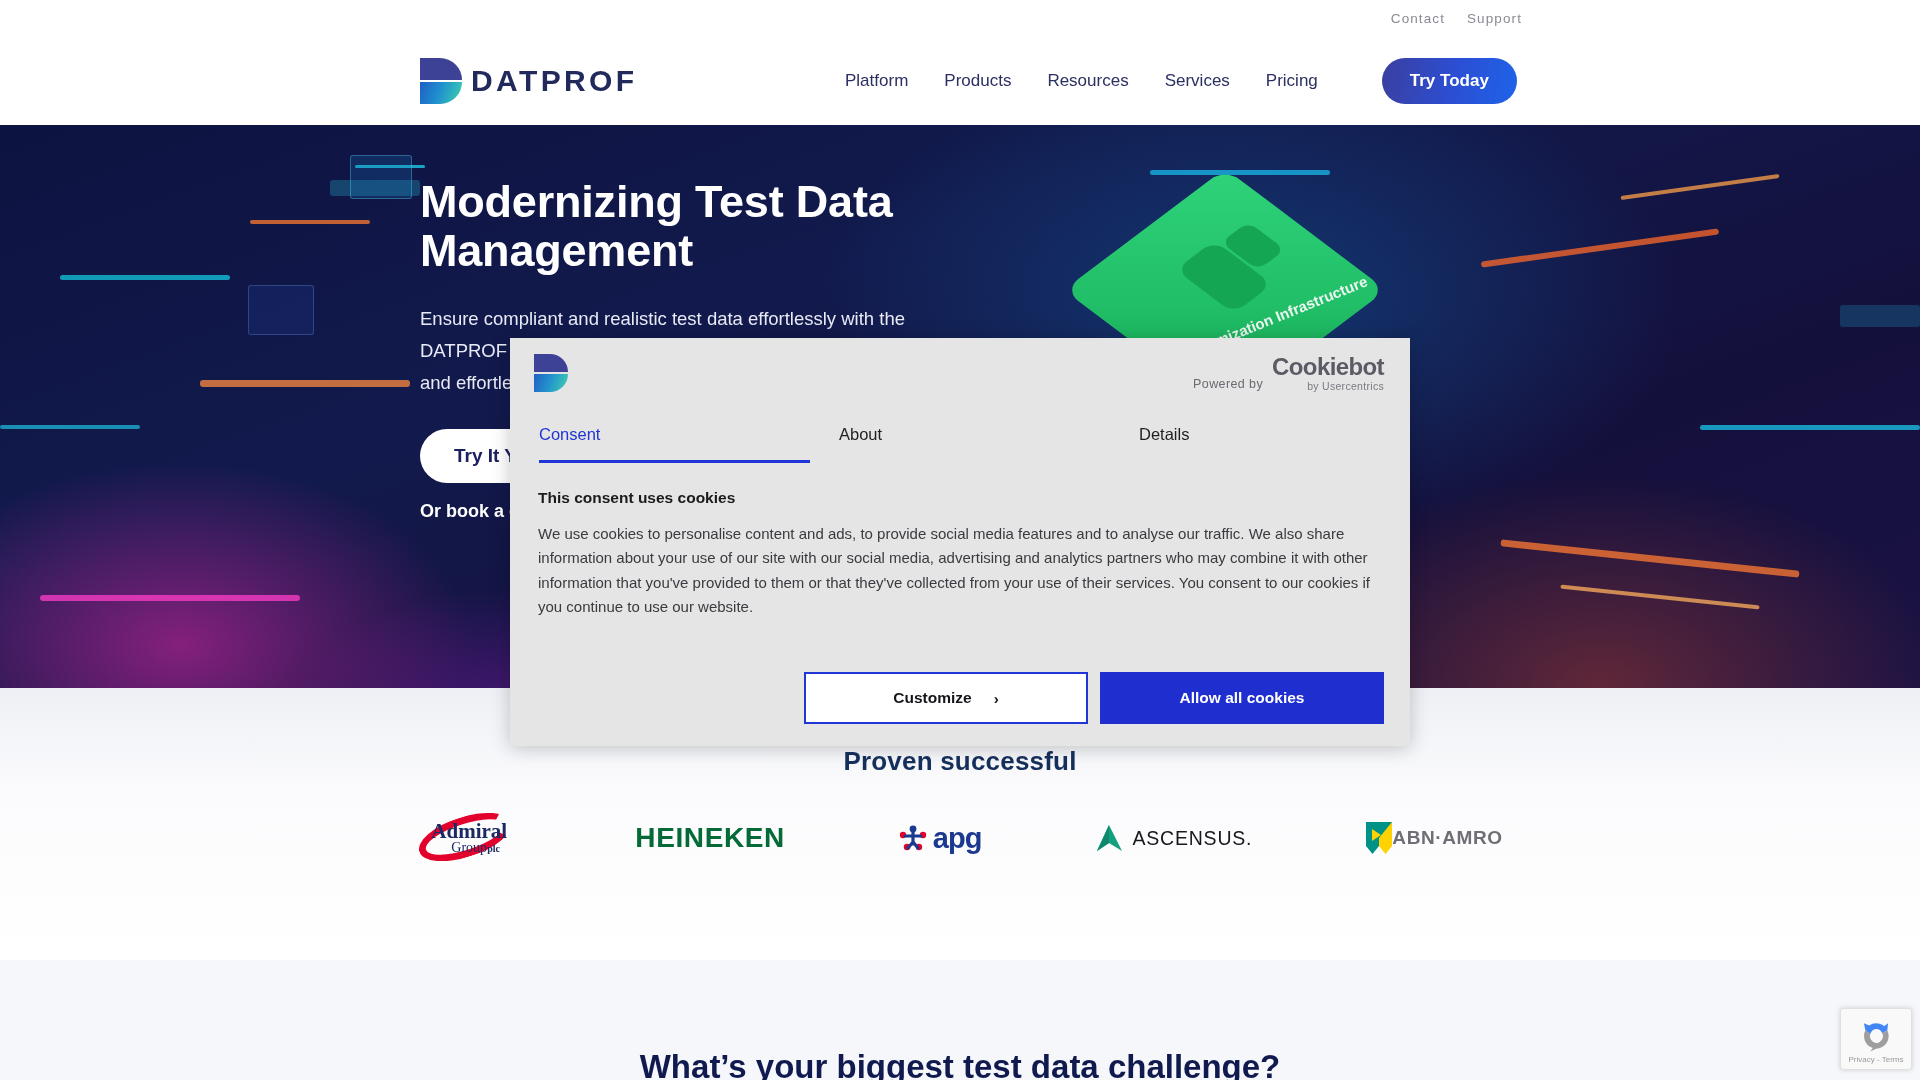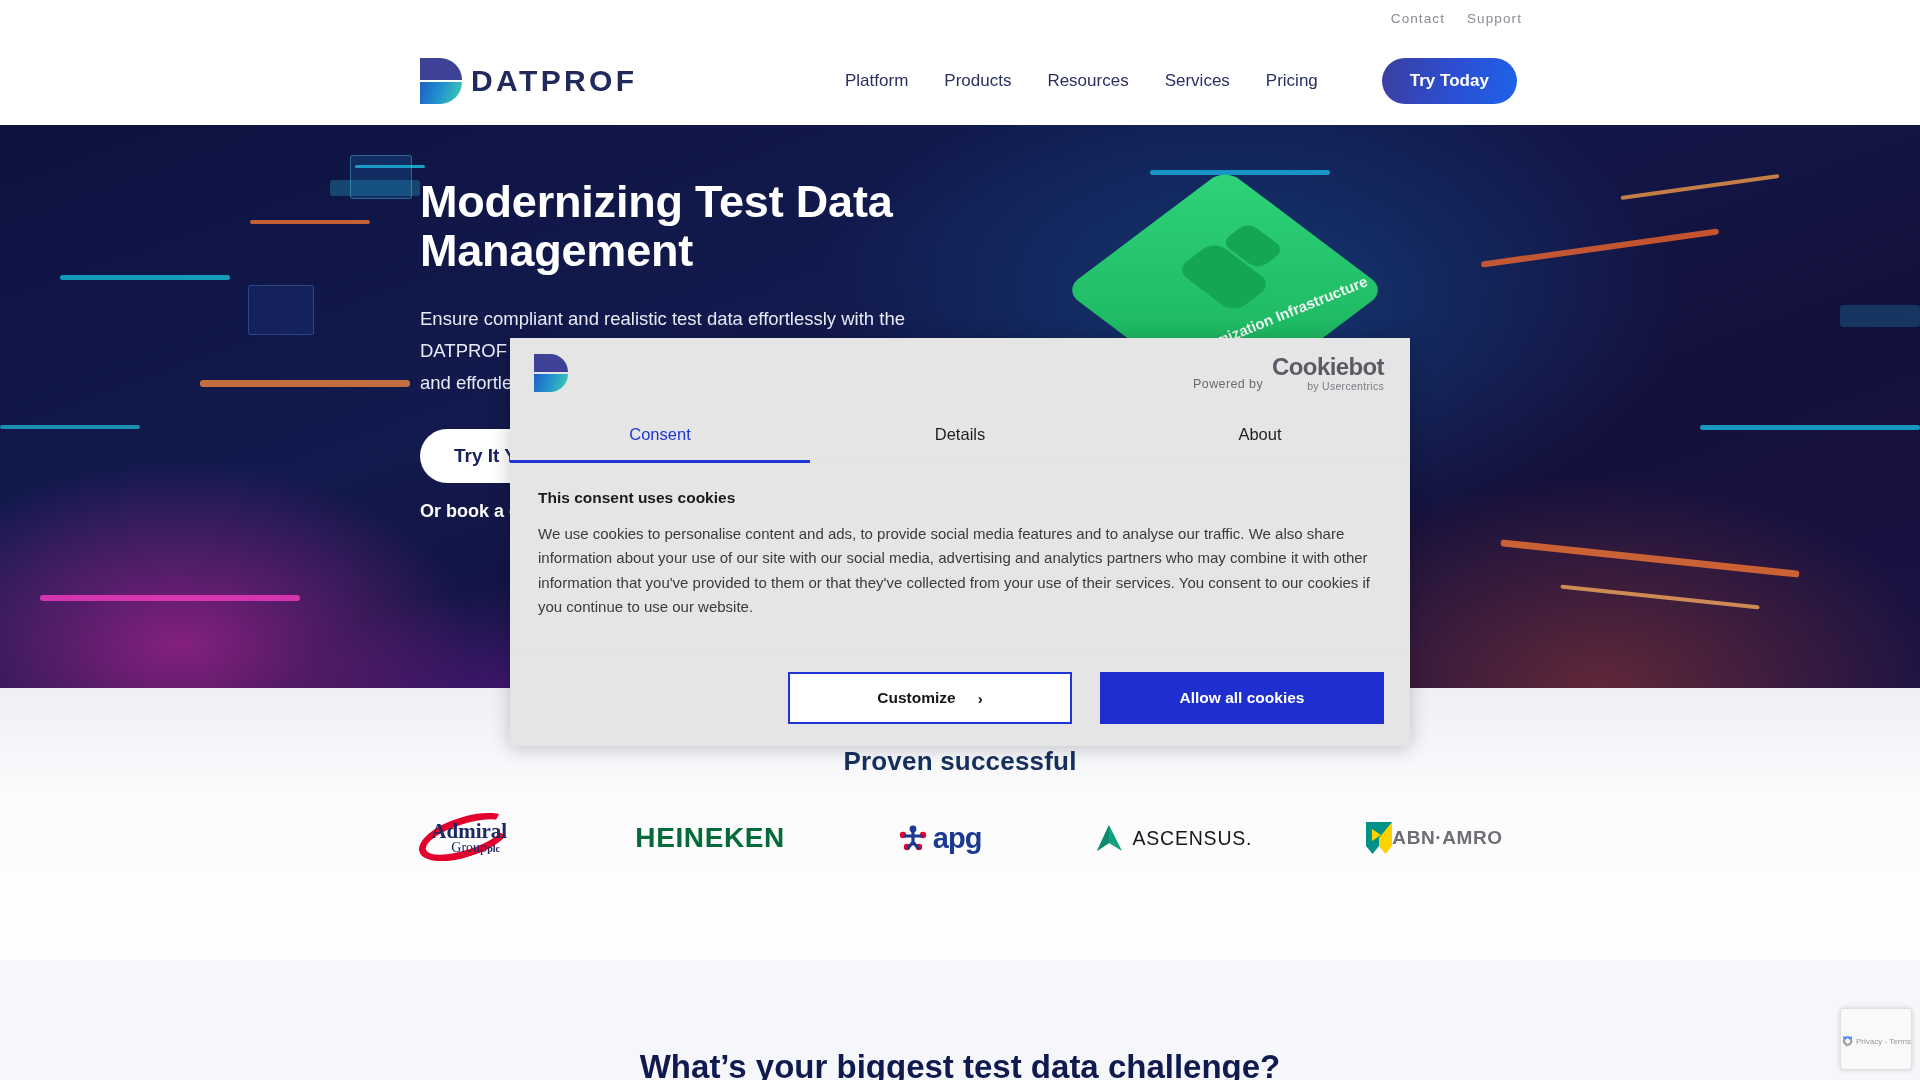--- a/index.html
+++ b/index.html
@@ -158,35 +158,35 @@
   .cd-powered { display: flex; align-items: flex-end; gap: 9px; }
   .cd-powered-label { font-size: 12.5px; color: #6a6a72; letter-spacing: .4px; }
   .cd-brand { line-height: 1; text-align: right; }
   .cd-brand-name {
     font-size: 24px; font-weight: bold; color: #5b5b66; letter-spacing: -0.6px;
   }
   .cd-brand-sub { font-size: 10.5px; color: #7a7a84; letter-spacing: .3px; margin-top: 2px; }
 
   .cd-tabs { display: flex; border-bottom: 1px solid #e3e3e8; }
   .cd-tab {
-    flex: 1; text-align: center; padding: 17px 0 16px;
+    flex: 1; text-align: left; padding: 17px 0 16px;
     font-size: 16.5px; color: #1f1f22; cursor: pointer;
-    border-bottom: 3px solid transparent; margin-bottom: -1px;
+    border-bottom: 3px solid transparent; margin-bottom: -1px; margin-left: 29px;
   }
   .cd-tab.active { color: #1f35d6; font-weight: normal; border-bottom-color: #1f35d6; }
 
   .cd-body { padding: 26px 28px 30px 28px; }
   .cd-body-title { font-size: 15.5px; font-weight: bold; color: #1b1b1e; }
   .cd-body-text {
     margin-top: 15px; font-size: 15px; line-height: 1.62; color: #3a3a40;
   }
 
   .cd-footer {
     border-top: 1px solid #e3e3e8;
-    padding: 22px 26px; display: flex; justify-content: flex-end; gap: 28px;
+    padding: 22px 26px; display: flex; justify-content: flex-end; gap: 12px;
   }
   .cd-btn-outline {
     width: 284px; padding: 15px 0; background: #ffffff;
     border: 2px solid #1f35d6; color: #15151a;
     font-size: 15.5px; font-weight: bold; cursor: pointer;
     display: flex; align-items: center; justify-content: center; gap: 22px;
     font-family: "Liberation Sans", sans-serif;
   }
   .cd-btn-outline .chev { font-size: 15px; font-weight: bold; }
   .cd-btn-solid {
@@ -274,21 +274,21 @@
     text-align: center; padding-top: 88px;
     font-size: 33px; font-weight: bold; color: #101a4f;
     font-family: "Liberation Sans", sans-serif;
   }
 
   
   .recaptcha {
     position: absolute; right: 8px; bottom: 10px; width: 72px; height: 62px;
     background: #f9f9f9; border: 1px solid #e0e0e0; border-radius: 3px;
     box-shadow: 0 0 5px rgba(0,0,0,0.16);
-    display: flex; flex-direction: row; align-items: center;
+    display: flex; flex-direction: column; align-items: center;
     justify-content: center; gap: 2px; padding-top: 4px;
   }
   .rc-icon { width: 34px; height: 34px; }
   .rc-text {
     font-size: 8px; color: #9a9a9a; font-family: "Liberation Sans", sans-serif;
     white-space: nowrap;
   }
 </style>
 </head>
 <body>
@@ -429,22 +429,22 @@
         <div class="cd-powered-label">Powered by</div>
         <div class="cd-brand">
           <div class="cd-brand-name">Cookiebot</div>
           <div class="cd-brand-sub">by Usercentrics</div>
         </div>
       </div>
     </div>
 
     <div class="cd-tabs">
       <div class="cd-tab active">Consent</div>
+      <div class="cd-tab">About</div>
       <div class="cd-tab">Details</div>
-      <div class="cd-tab">About</div>
     </div>
 
     <div class="cd-body">
       <div class="cd-body-title">This consent uses cookies</div>
       <div class="cd-body-text">We use cookies to personalise content and ads, to provide social media features and to analyse our traffic. We also share information about your use of our site with our social media, advertising and analytics partners who may combine it with other information that you've provided to them or that they've collected from your use of their services. You consent to our cookies if you continue to use our website.</div>
     </div>
 
     <div class="cd-footer">
       <button class="cd-btn-outline">
         <span>Customize</span>

